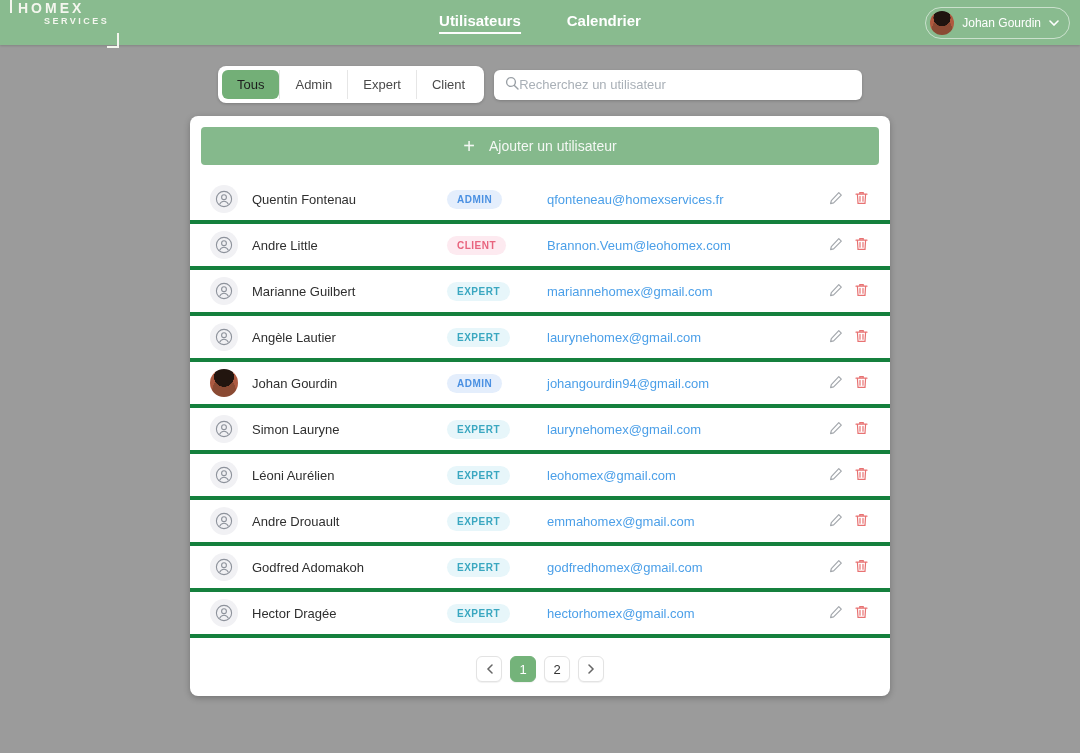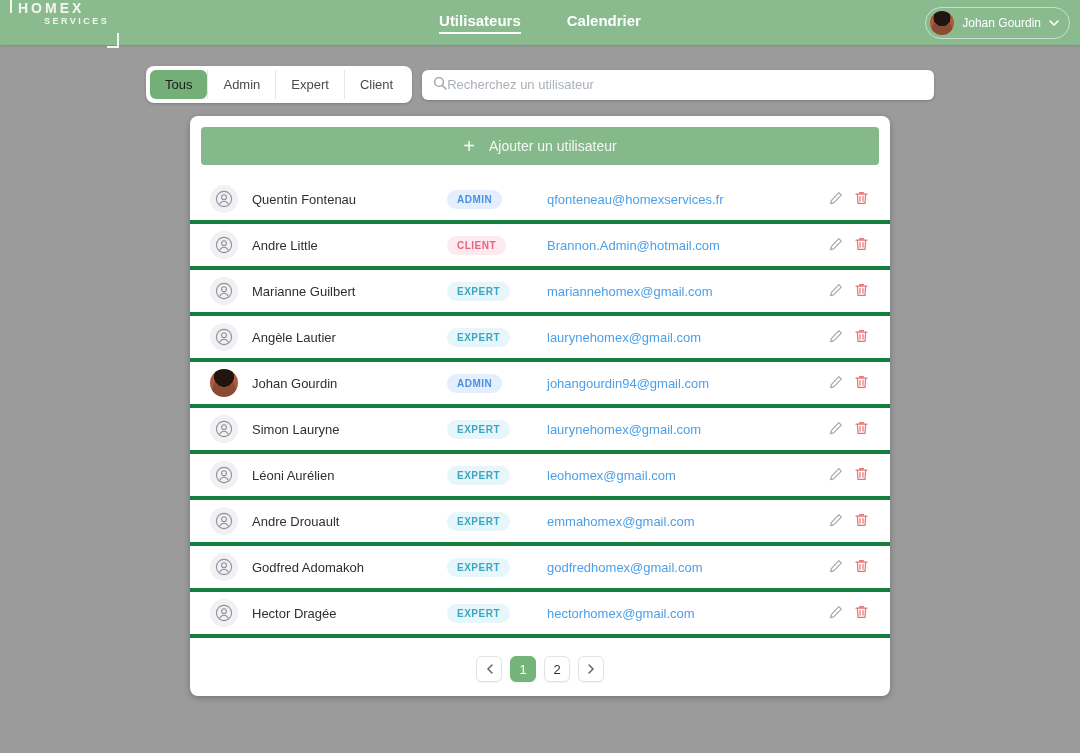--- a/index.html
+++ b/index.html
@@ -29,21 +29,21 @@
   }
   .chip-avatar { width:24px; height:24px; border-radius:50%;
     background:
       radial-gradient(circle at 50% 28%, #1f140f 0 40%, rgba(0,0,0,0) 41%),
       radial-gradient(circle at 50% 72%, #8a4a33 0 46%, rgba(0,0,0,0) 47%),
       #b0593f; }
   .chip-name { color:#fff; font-size:12px; }
   .chip-caret { display:flex; }
 
   
-  .toolbar { width:788px; margin:21px auto 0; display:flex; gap:10px; align-items:center; }
+  .toolbar { width:644px; margin:21px auto 0; display:flex; gap:10px; align-items:center; }
   .filter-group {
     background:#fff; border-radius:8px; padding:4px; display:flex; align-items:center;
     box-shadow:0 1px 3px rgba(0,0,0,.2);
   }
   .filter-tab {
     border:none; background:transparent; font-family:inherit; font-size:13px; color:#4a4a4a;
     padding:7px 15px; cursor:pointer; border-radius:6px; position:relative;
   }
   .filter-tab + .filter-tab { border-left:1px solid #e6e6e6; border-radius:0 6px 6px 0; }
   .filter-tab.active { background:#73af77; color:#1d1d1d; border-radius:6px; }
@@ -180,21 +180,21 @@
   <div class="user-row">
     <div class="avatar">
       <svg width="18" height="18" viewBox="0 0 18 18">
         <circle cx="9" cy="9" r="7.6" fill="none" stroke="#8d929b" stroke-width="1.1"></circle>
         <circle cx="9" cy="7.2" r="2.4" fill="none" stroke="#8d929b" stroke-width="1.1"></circle>
         <path d="M4.6 14.4c.9-2.2 2.5-3.2 4.4-3.2s3.5 1 4.4 3.2" fill="none" stroke="#8d929b" stroke-width="1.1"></path>
       </svg>
     </div>
     <div class="user-name">Andre Little</div>
     <div><span class="badge" style="background: rgb(253, 234, 240); color: rgb(232, 100, 126);">CLIENT</span></div>
-    <a class="email">Brannon.Admin@hotmail.com</a>
+    <a class="email">Brannon.Veum@leohomex.com</a>
     <div class="actions">
       <button class="icon-btn">
         <span>
           <svg width="14" height="14" viewBox="0 0 14 14">
                 <path d="M9.8 1.7l2.5 2.5L4.6 11.9l-3 .7.7-3z" fill="none" stroke="#a3a7ac" stroke-width="1.2" stroke-linejoin="round"></path>
               </svg>
         </span>
       </button>
       <button class="icon-btn">
         <span>

